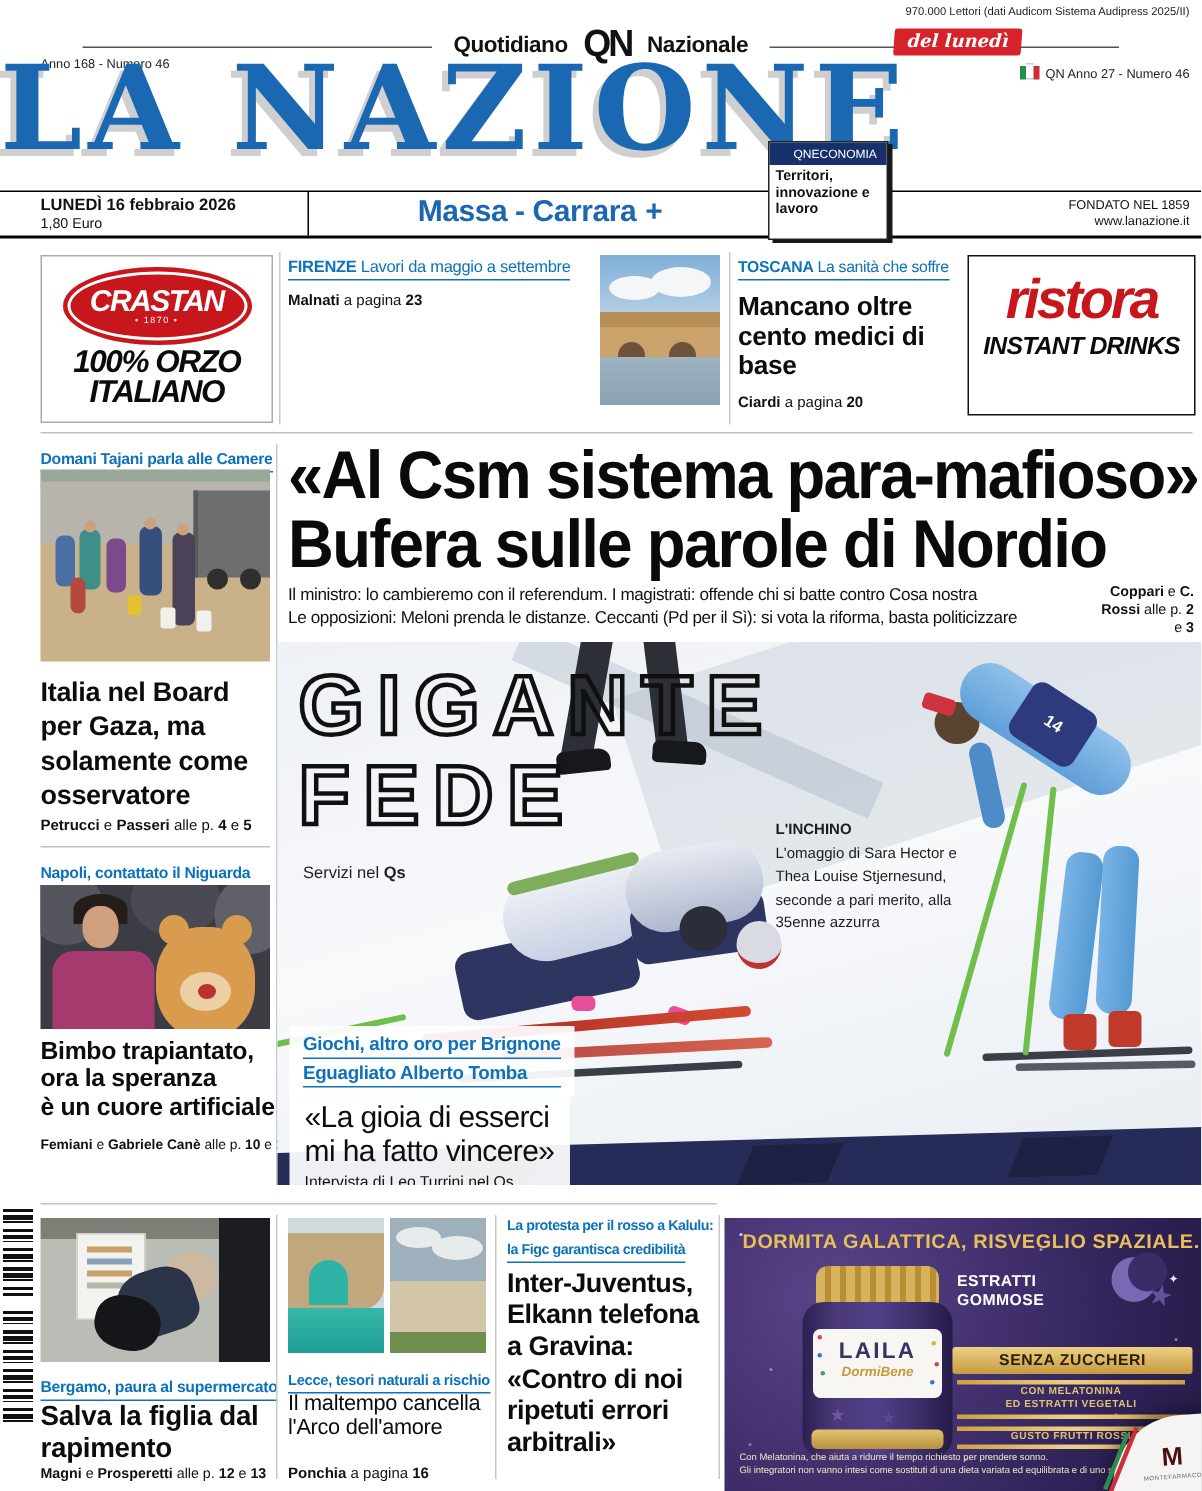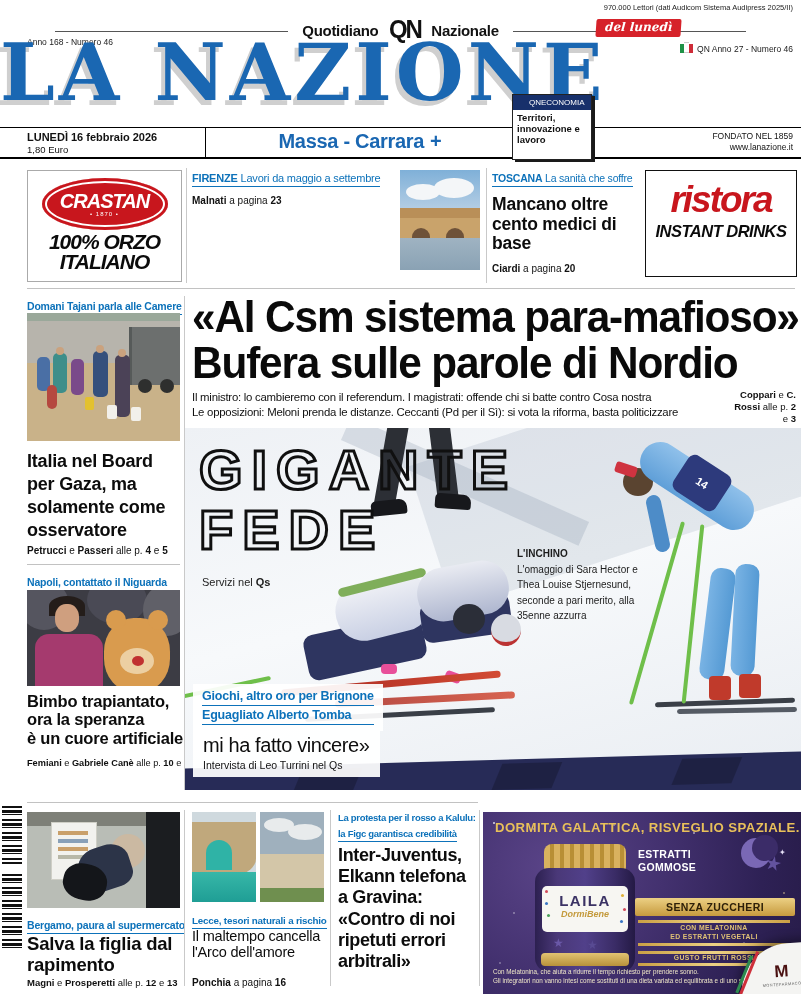--- a/index.html
+++ b/index.html
@@ -398,20 +398,21 @@
     <div class="servizi"><span>Servizi nel </span><span style="font-weight:700">Qs</span></div>
     <div class="inchino">
       <div class="t">L'INCHINO</div>
       <div>L'omaggio di Sara Hector e Thea Louise Stjernesund, seconde a pari merito, alla 35enne azzurra</div>
     </div>
     <div class="fede-kickerbox">
       <span class="kicker">Giochi, altro oro per Brignone</span>
       <span class="kicker">Eguagliato Alberto Tomba</span>
     </div>
     <div class="quotebox">
+      <div class="quote">«La gioia di esserci</div>
       <div class="quote">mi ha fatto vincere»</div>
       <div class="interview"><span>Intervista di </span><span class="b">Leo Turrini</span><span> nel </span><span class="b">Qs</span></div>
     </div>
   </div>
 
   <div class="hsep" style="left:27px;top:802px;width:451px;"></div>
 
   <div class="abs barcode">
     <div class="bc" style="height:58px;"></div>
     <div style="height:10px;"></div>

